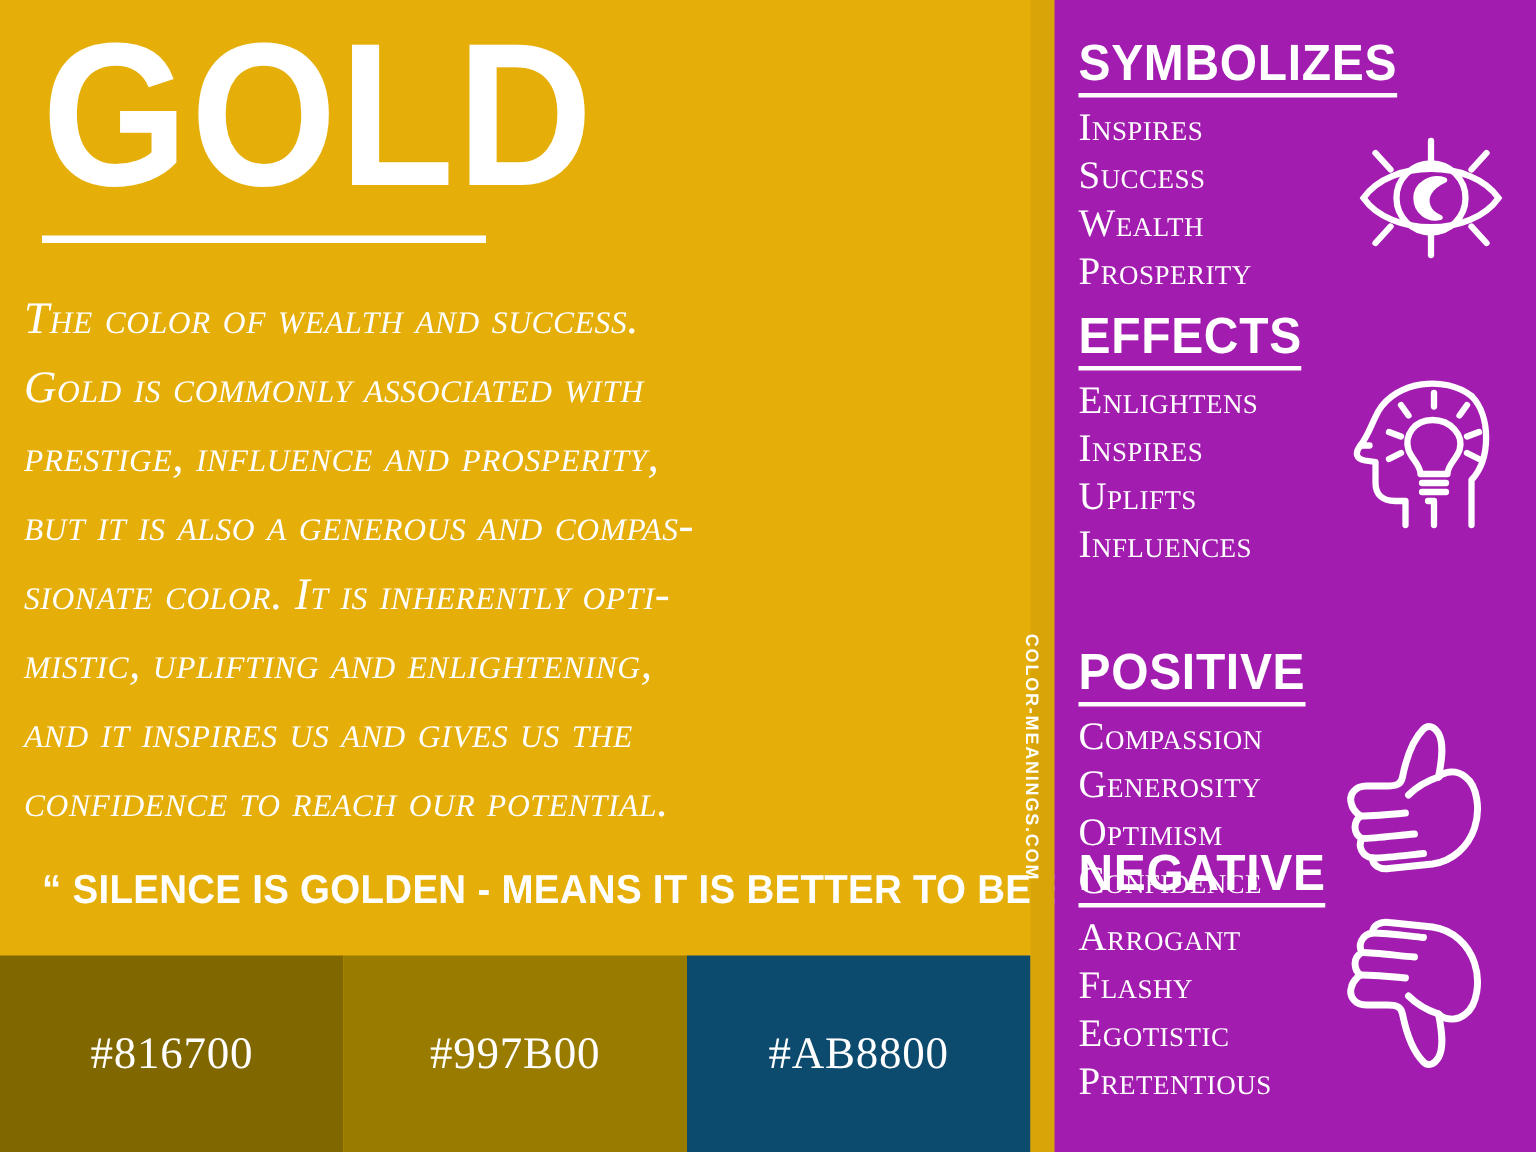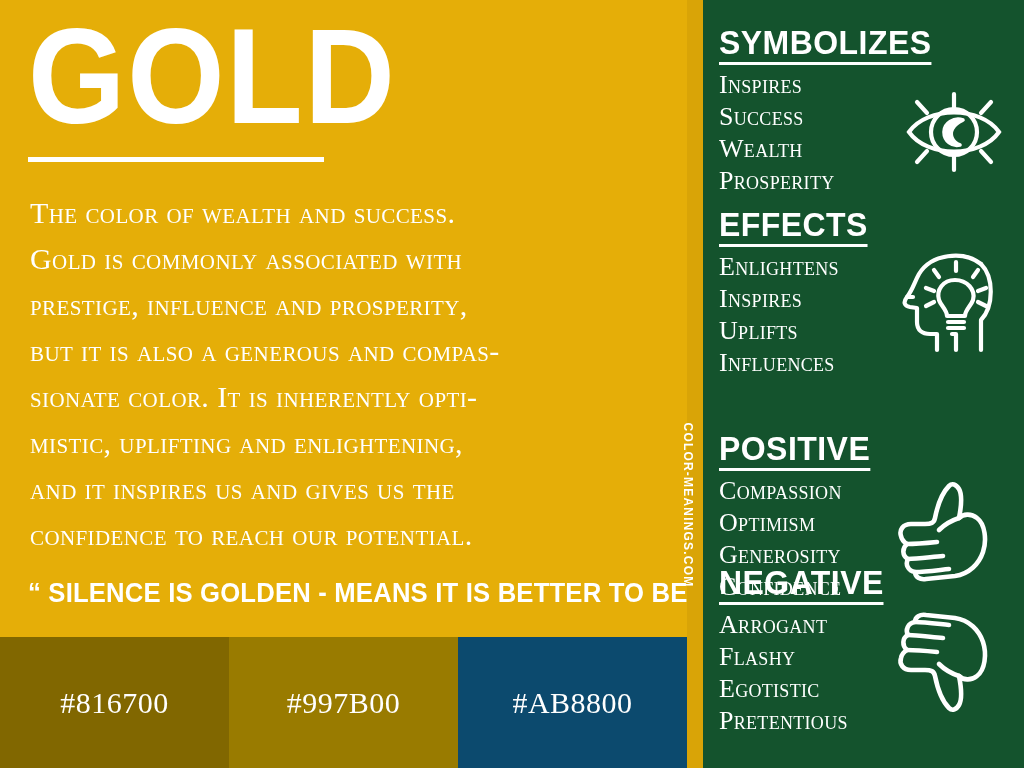--- a/index.html
+++ b/index.html
@@ -46,29 +46,30 @@
   }
   #title-rule {
     width: 296px;
     height: 5px;
     background: #ffffff;
     margin-top: 14px;
   }
 
   #body-copy {
     position: absolute;
-    left: 30px;
+    left: 16px;
     top: 190px;
     width: 640px;
     color: #ffffff;
     font-family: "Liberation Serif", serif;
     font-variant: small-caps;
     font-size: 30px;
     line-height: 46px;
     letter-spacing: 0.4px;
+    font-style: italic;
   }
   #body-copy p { margin: 0; }
 
   #quote-line {
     position: absolute;
     left: 28px;
     top: 578px;
     width: 640px;
     color: #ffffff;
     font-family: "Liberation Sans Narrow", "Liberation Sans", sans-serif;
@@ -210,21 +211,21 @@
       <div class="swatch" id="sw2" style="background: #0c4a6e;">
         <div class="swatch-label">#AB8800</div>
       </div>
     </div>
   </div>
 
   <div id="watermark">
     <div id="watermark-text">COLOR-MEANINGS.COM</div>
   </div>
 
-  <div id="right-panel" style="background: #14532d;">
+  <div id="right-panel" style="background: #a21caf;">
 
     <div class="section" style="top:24px;">
       <div class="section-heading">SYMBOLIZES</div>
       <ul class="section-list">
         <li>Inspires</li>
         <li>Success</li>
         <li>Wealth</li>
         <li>Prosperity</li>
       </ul>
       <div class="section-icon" style="top:60px;">
@@ -271,22 +272,22 @@
             <path d="M93 62 L85 58"></path>
           </g>
         </svg>
       </div>
     </div>
 
     <div class="section" style="top:386px;margin-top:44px;">
       <div class="section-heading">POSITIVE</div>
       <ul class="section-list">
         <li>Compassion</li>
+        <li>Generosity</li>
         <li>Optimism</li>
-        <li>Generosity</li>
         <li>Confidence</li>
       </ul>
       <div class="section-icon" style="top:48px; right:18px;">
         <svg width="108" height="106" viewBox="0 0 108 106">
           <g fill="none" stroke="#ffffff" stroke-width="4.6" stroke-linecap="round" stroke-linejoin="round">
             <path d="M56 8 C 48 16, 44 30, 42 40 C 41 45, 38 46, 32 46 L 18 46 C 10 46, 6 52, 8 58 C 9 63, 14 66, 14 66 C 9 70, 9 78, 15 81 C 12 86, 15 93, 22 94 C 22 99, 27 102, 33 101 L 62 98 C 76 96, 86 86, 90 74 C 94 62, 92 46, 84 40 C 78 35, 70 36, 66 40 C 68 30, 70 18, 66 11 C 63 6, 59 5, 56 8 Z"></path>
             <path d="M14 66 C 20 66, 34 65, 44 64"></path>
             <path d="M15 81 C 24 81, 38 79, 50 78"></path>
             <path d="M22 94 C 32 94, 46 92, 56 91"></path>
             <path d="M66 40 C 60 42, 52 46, 46 52"></path>

